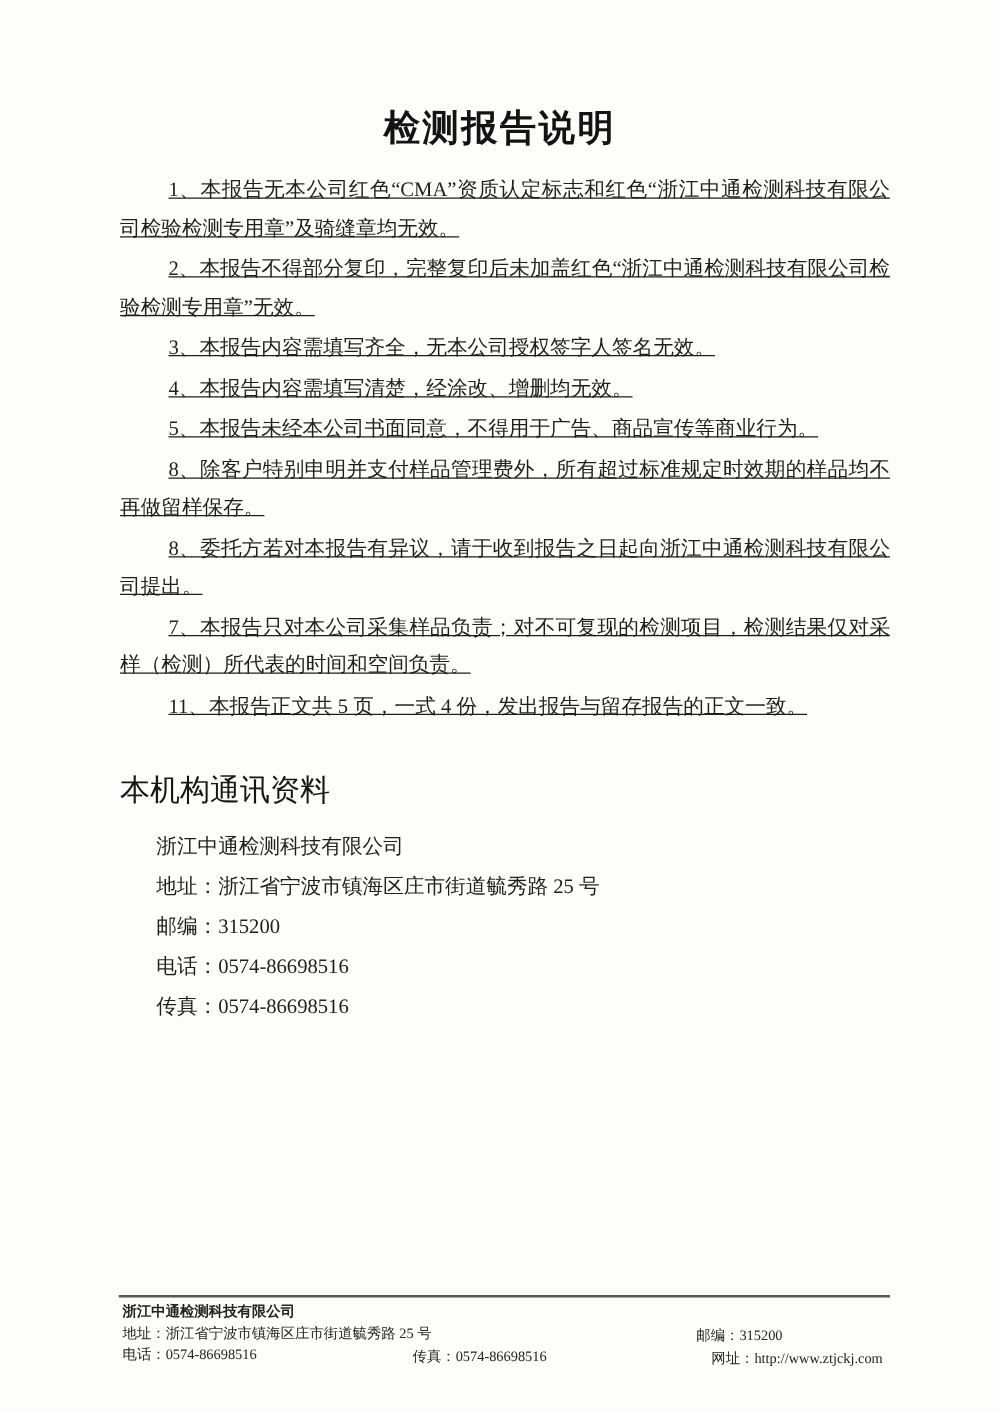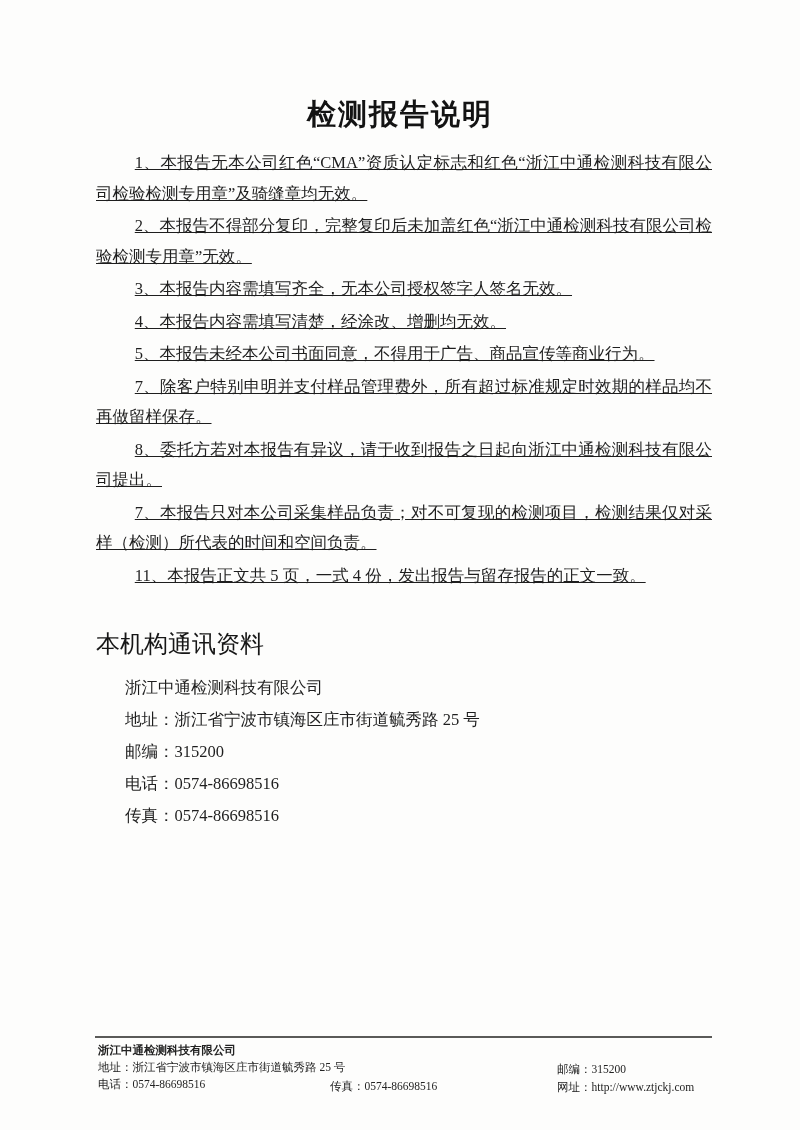--- a/index.html
+++ b/index.html
@@ -12,21 +12,20 @@
     overflow: hidden;
   }
   .page-title {
     padding-top: 84px;
     text-align: center;
     font-size: 29px;
     font-weight: bold;
     letter-spacing: 2px;
     color: #131313;
     line-height: 38px;
-    margin-top: 11px;
   }
   .items {
     margin: 15px 88px 0 96px;
     font-size: 16.5px;
     line-height: 30.5px;
     text-align: justify;
   }
   .items p {
     text-indent: 2.35em;
     margin-bottom: 2px;
@@ -59,36 +58,36 @@
     line-height: 17px;
   }
   .footer .f-company {
     position: absolute; left: 3px; top: 4px;
     font-weight: bold; font-size: 11.5px;
   }
   .footer .f-addr   { position: absolute; left: 3px;   top: 21px; white-space: pre; }
   .footer .f-phone  { position: absolute; left: 3px;   top: 38px; white-space: pre; }
   .footer .f-fax    { position: absolute; left: 235px; top: 40px; white-space: pre; }
   .footer .f-post   { position: absolute; left: 462px; top: 23px; white-space: pre; }
-  .footer .f-web    { position: absolute; left: 462px; top: 41px; white-space: pre; }
+  .footer .f-web    { position: absolute; left: 474px; top: 41px; white-space: pre; }
   
   .bleed { position: absolute; pointer-events: none; }
 </style>
 </head>
 <body>
 
 <div class="page-title">检测报告说明</div>
 
 <div class="items">
   <p>1、本报告无本公司红色“CMA”资质认定标志和红色“浙江中通检测科技有限公司检验检测专用章”及骑缝章均无效。</p>
   <p>2、本报告不得部分复印，完整复印后未加盖红色“浙江中通检测科技有限公司检验检测专用章”无效。</p>
   <p>3、本报告内容需填写齐全，无本公司授权签字人签名无效。</p>
   <p>4、本报告内容需填写清楚，经涂改、增删均无效。</p>
   <p>5、本报告未经本公司书面同意，不得用于广告、商品宣传等商业行为。</p>
-  <p>7、除客户特别申明并支付样品管理费外，所有超过标准规定时效期的样品均不再做留样保存。</p>
+  <p>8、除客户特别申明并支付样品管理费外，所有超过标准规定时效期的样品均不再做留样保存。</p>
   <p>8、委托方若对本报告有异议，请于收到报告之日起向浙江中通检测科技有限公司提出。</p>
   <p>7、本报告只对本公司采集样品负责；对不可复现的检测项目，检测结果仅对采样（检测）所代表的时间和空间负责。</p>
   <p>11、本报告正文共 5 页，一式 4 份，发出报告与留存报告的正文一致。</p>
 </div>
 
 <div class="contact">
   <div class="contact-heading">本机构通讯资料</div>
   <div class="contact-lines">
     <div class="row">浙江中通检测科技有限公司</div>
     <div class="row"><span>地址：</span><span>浙江省宁波市镇海区庄市街道毓秀路 25 号</span></div>

